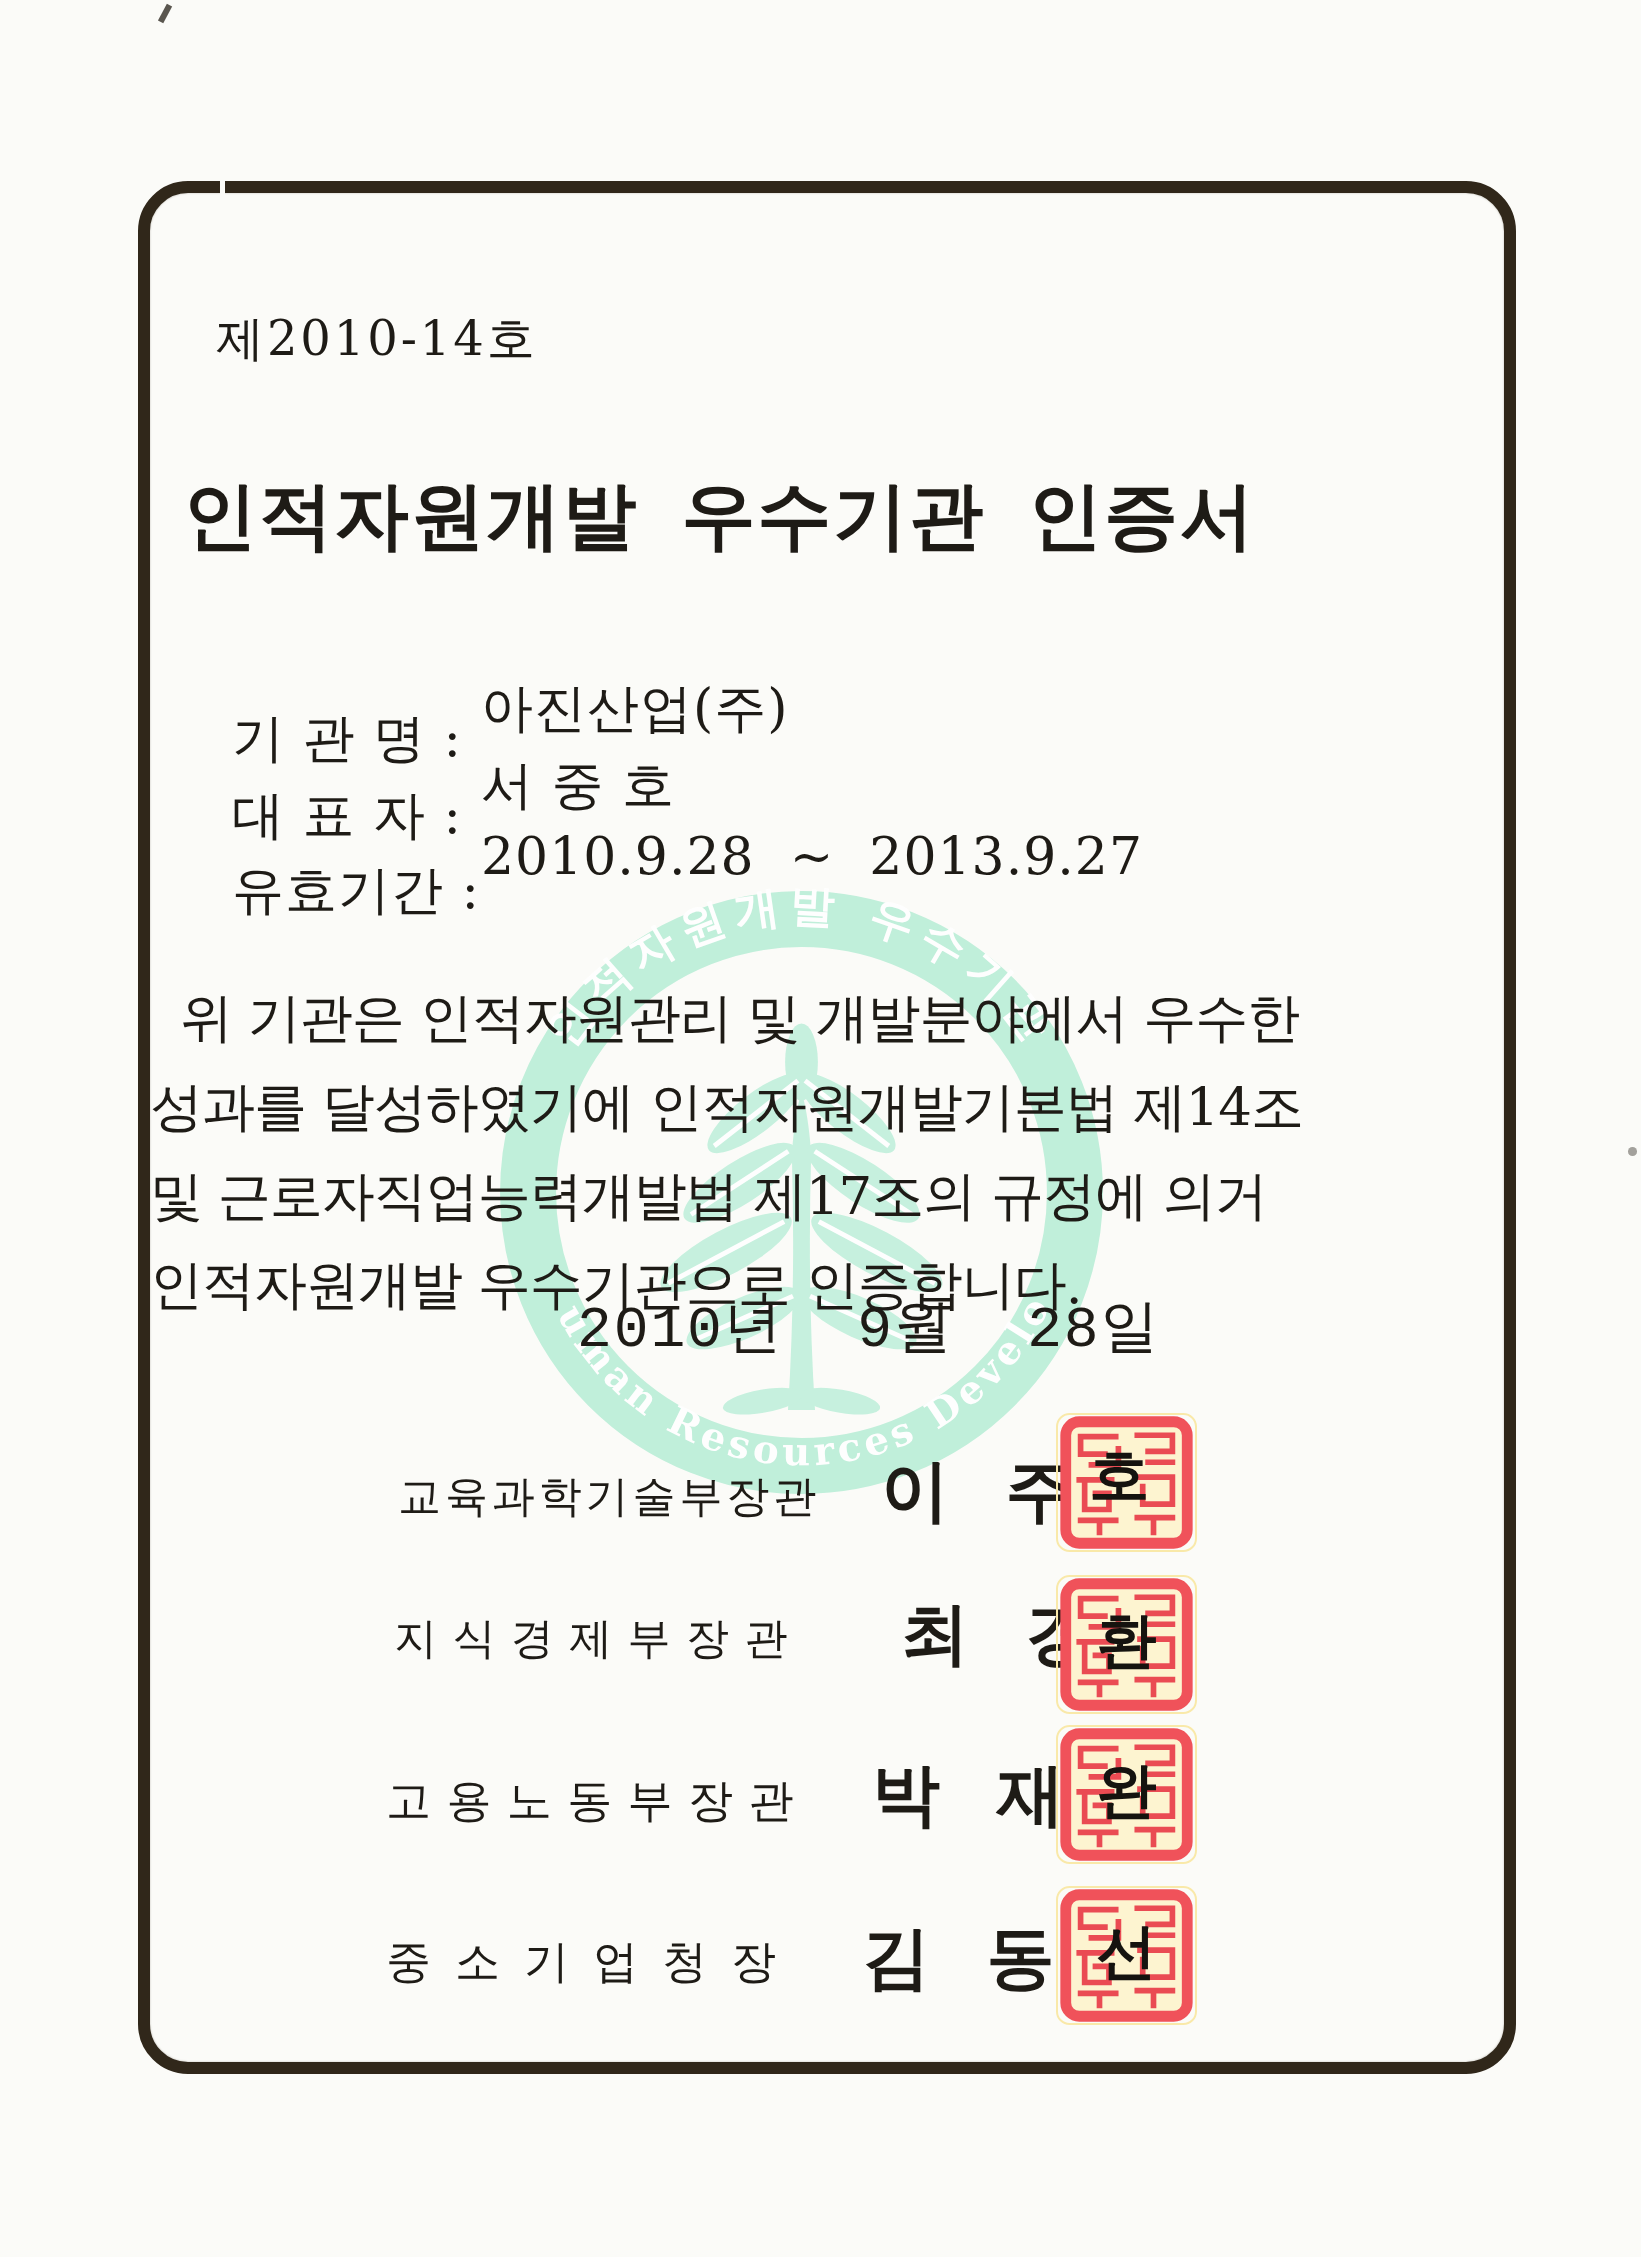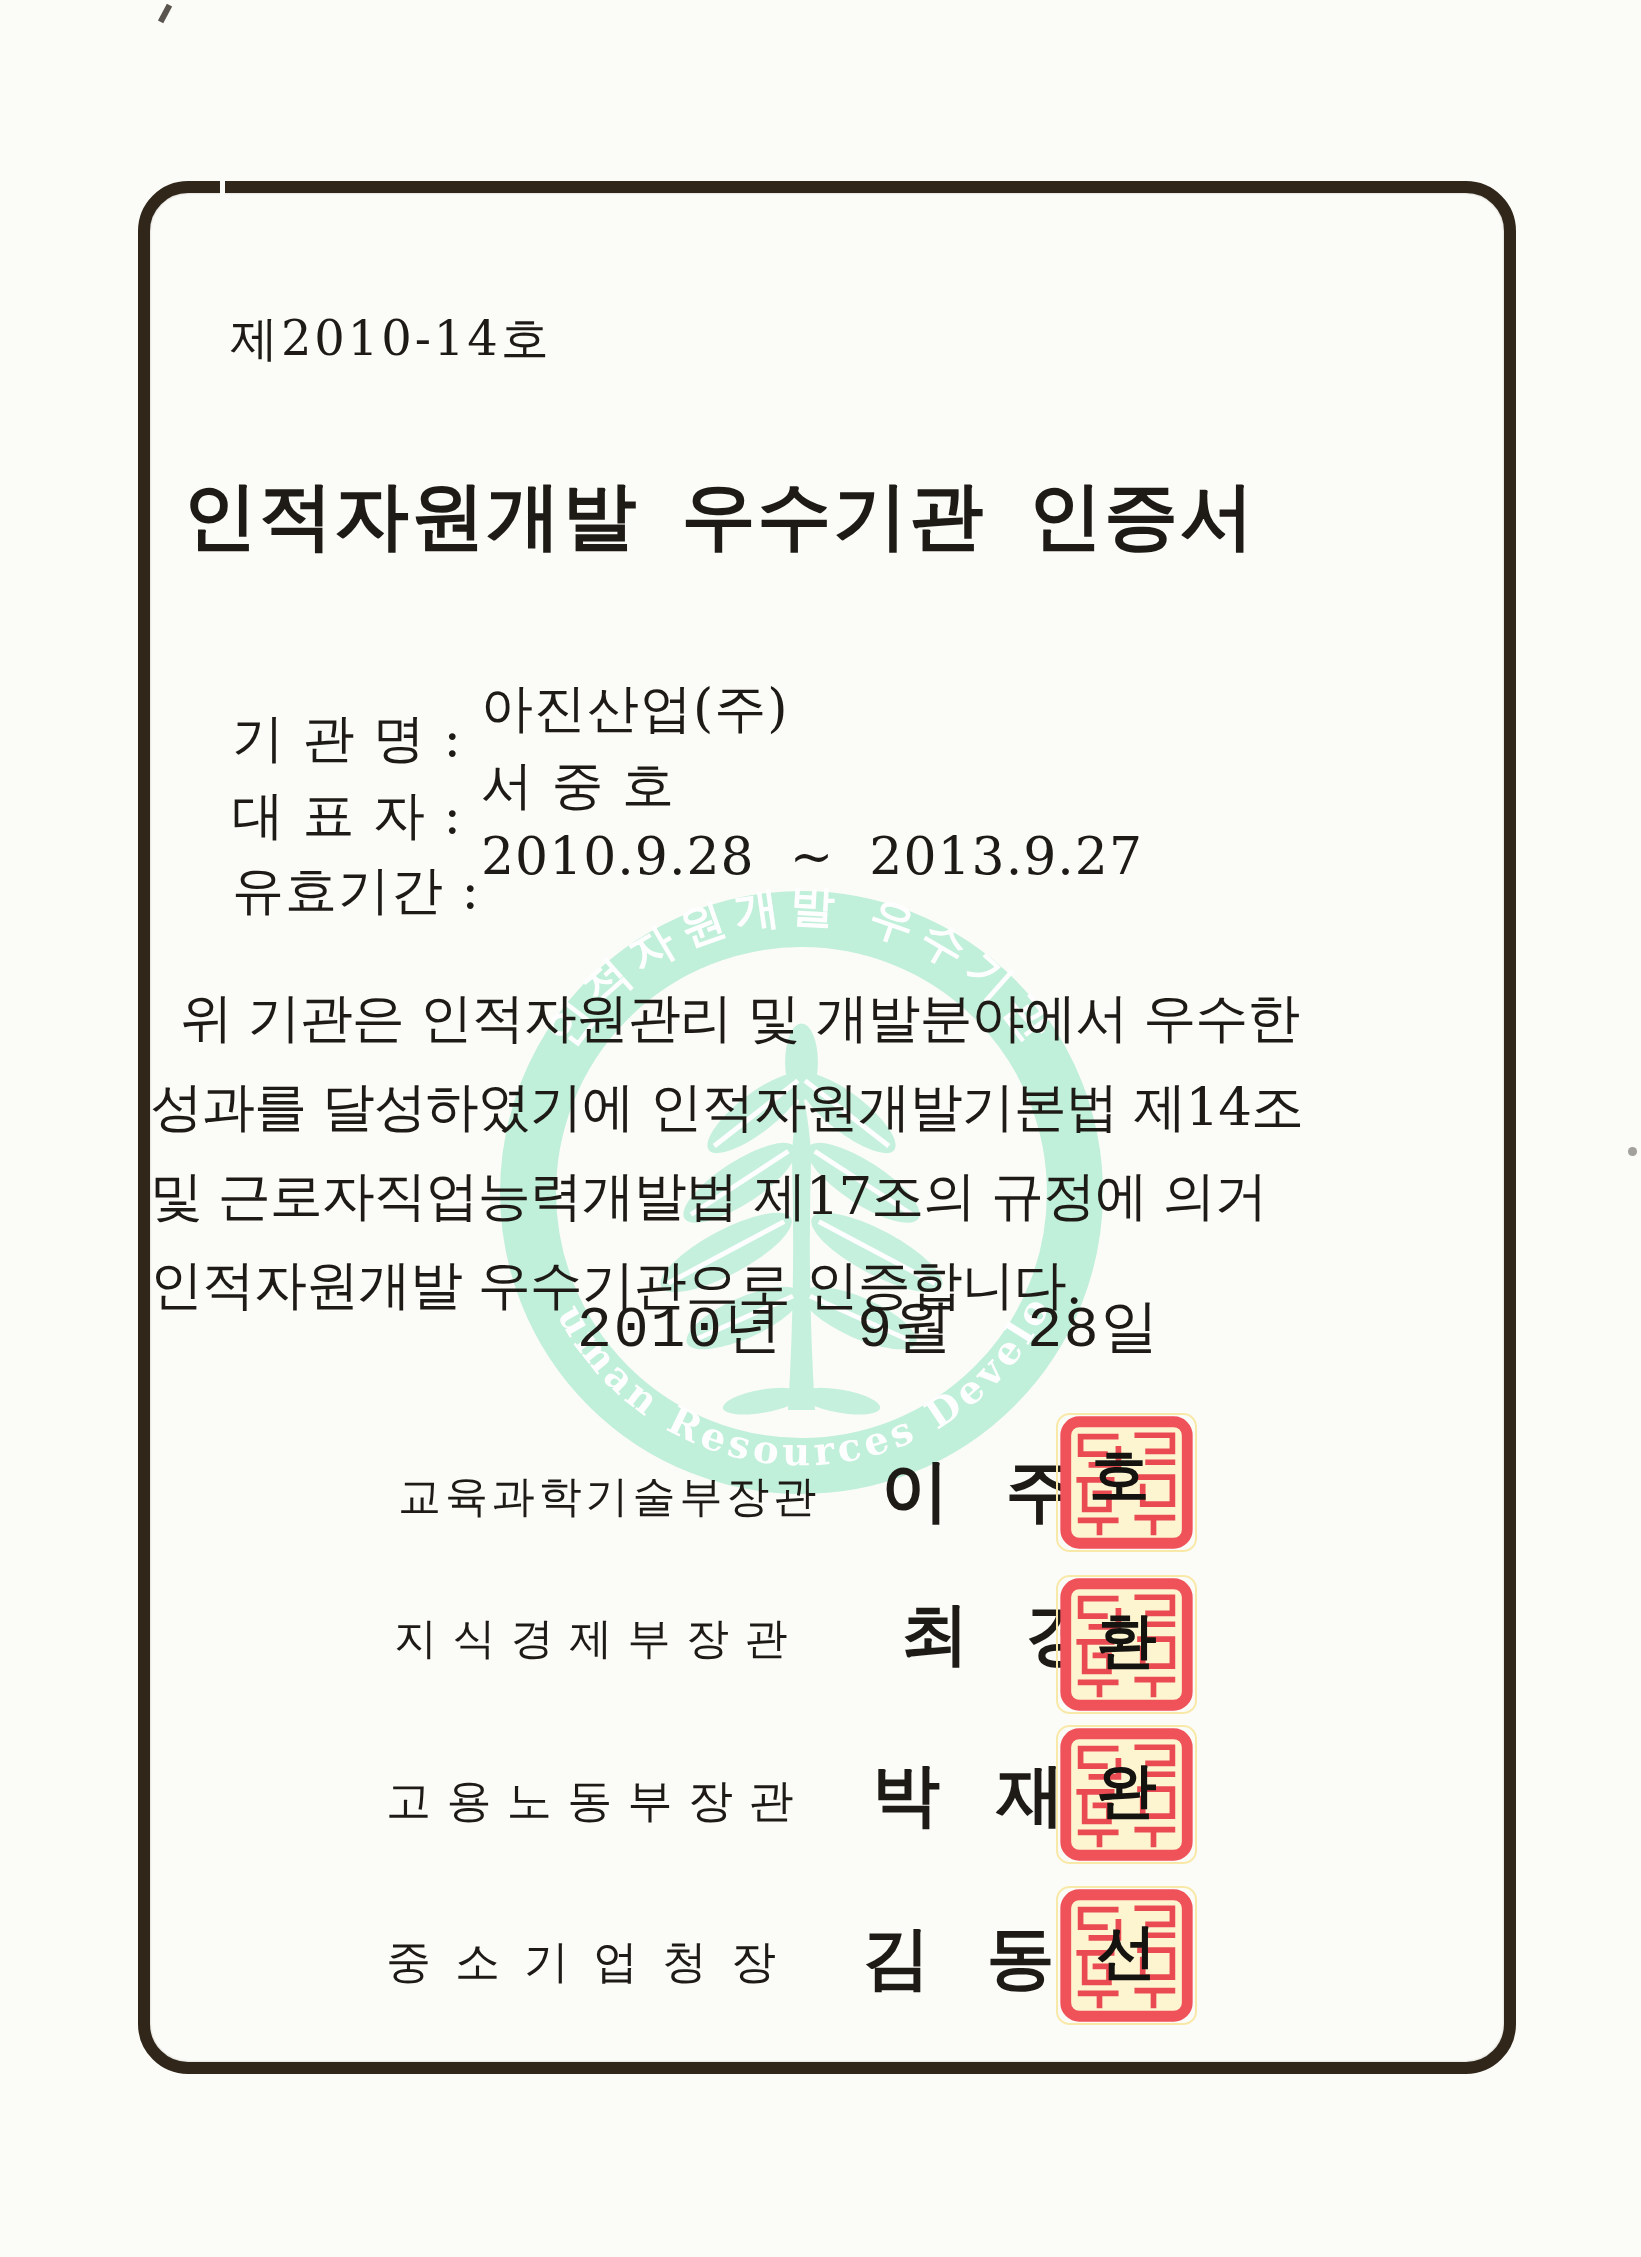--- a/index.html
+++ b/index.html
@@ -19,21 +19,21 @@
   .border-notch{ position:absolute; left:220px; top:180px; width:4.8px; height:14.5px; background:#fbfbf8; }
   .speck-1{ position:absolute; left:162px; top:3.9px; width:5.8px; height:19.3px; background:#5a564f; transform:rotate(28deg); }
   .speck-2{ position:absolute; left:1628px; top:1147px; width:8.7px; height:8.7px; border-radius:50%; background:#a3a19c; }
 
   
   .watermark{ position:absolute; left:473px; top:864px; width:657px; height:657px; }
   .wm-ko{ font-family:"DejaVu Serif","Liberation Serif",serif; font-size:46px; font-weight:bold; fill:#ffffff; letter-spacing:9px; }
   .wm-en{ font-family:"DejaVu Serif","Liberation Serif",serif; font-size:40px; font-weight:bold; fill:#ffffff; letter-spacing:5px; }
 
   
-  .cert-number{ position:absolute; left:230px; top:307px; font-size:48px; letter-spacing:2.9px; }
+  .cert-number{ position:absolute; left:216px; top:307px; font-size:48px; letter-spacing:2.9px; }
   .title{ position:absolute; left:183px; top:467px; font-size:74px; font-weight:bold; letter-spacing:1.9px; word-spacing:15.4px; white-space:pre; }
 
   .field-row{ position:absolute; left:0; width:100%; font-size:52px; }
   .field-label{ position:absolute; left:232px; white-space:pre; letter-spacing:1px;margin-top:30px; }
   .field-value{ position:absolute; left:481px; white-space:pre; letter-spacing:1px; }
   .field-1{ top:674px; } .field-2{ top:751px; } .field-3{ top:826px; }
 
   .body-block{ position:absolute; left:150px; top:973px; width:994px; }
   .body-line{ font-size:53px; line-height:89px; letter-spacing:-1px; white-space:pre; }
   .body-line:first-child{ padding-left:30px; }

